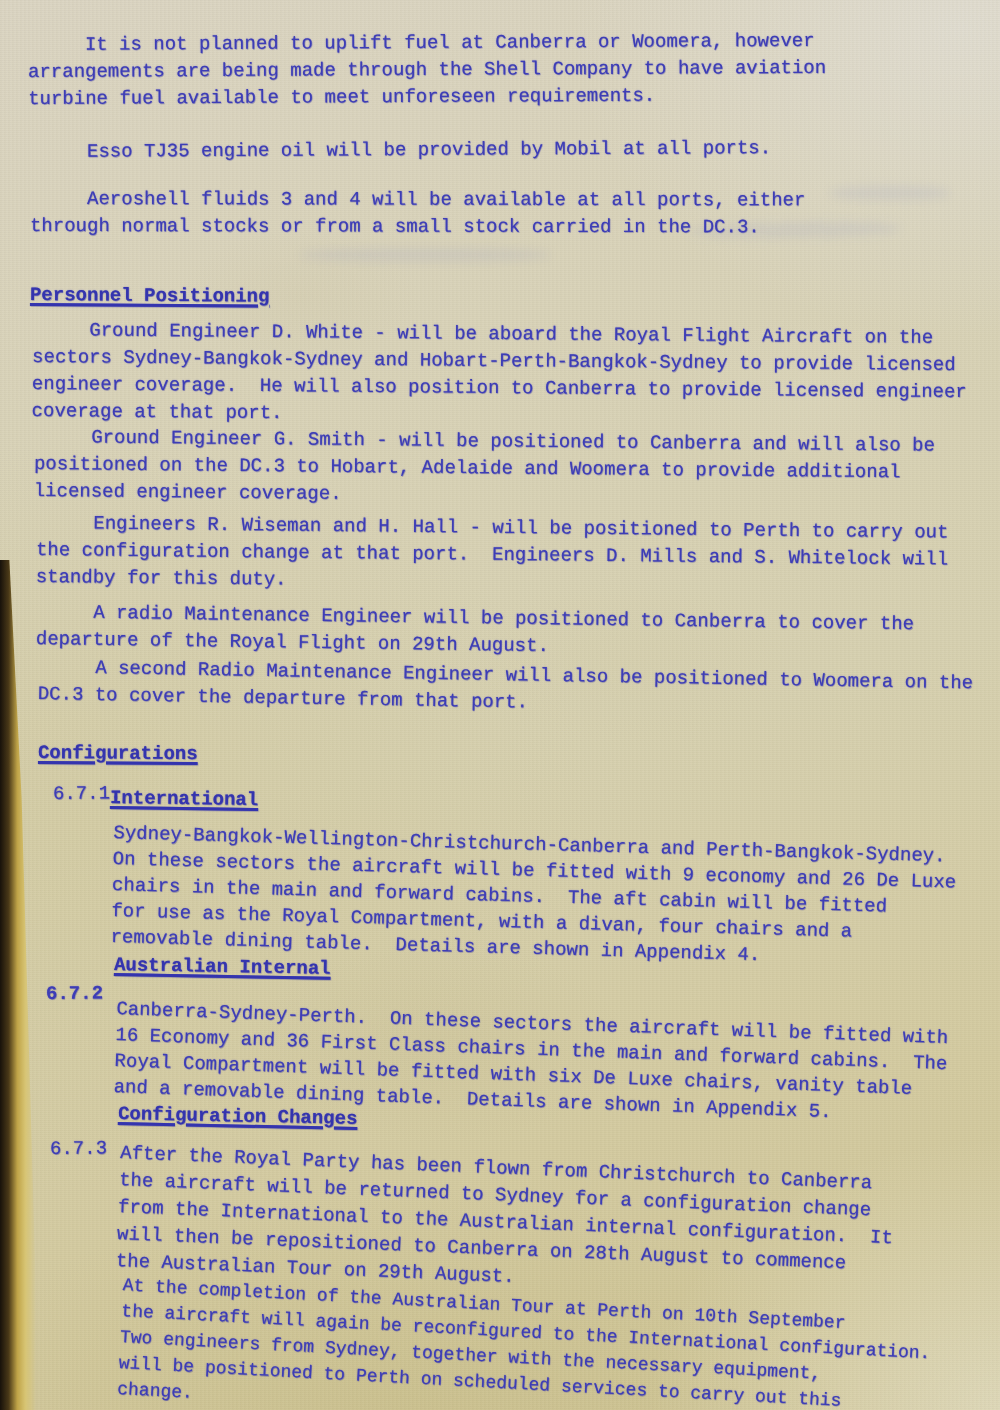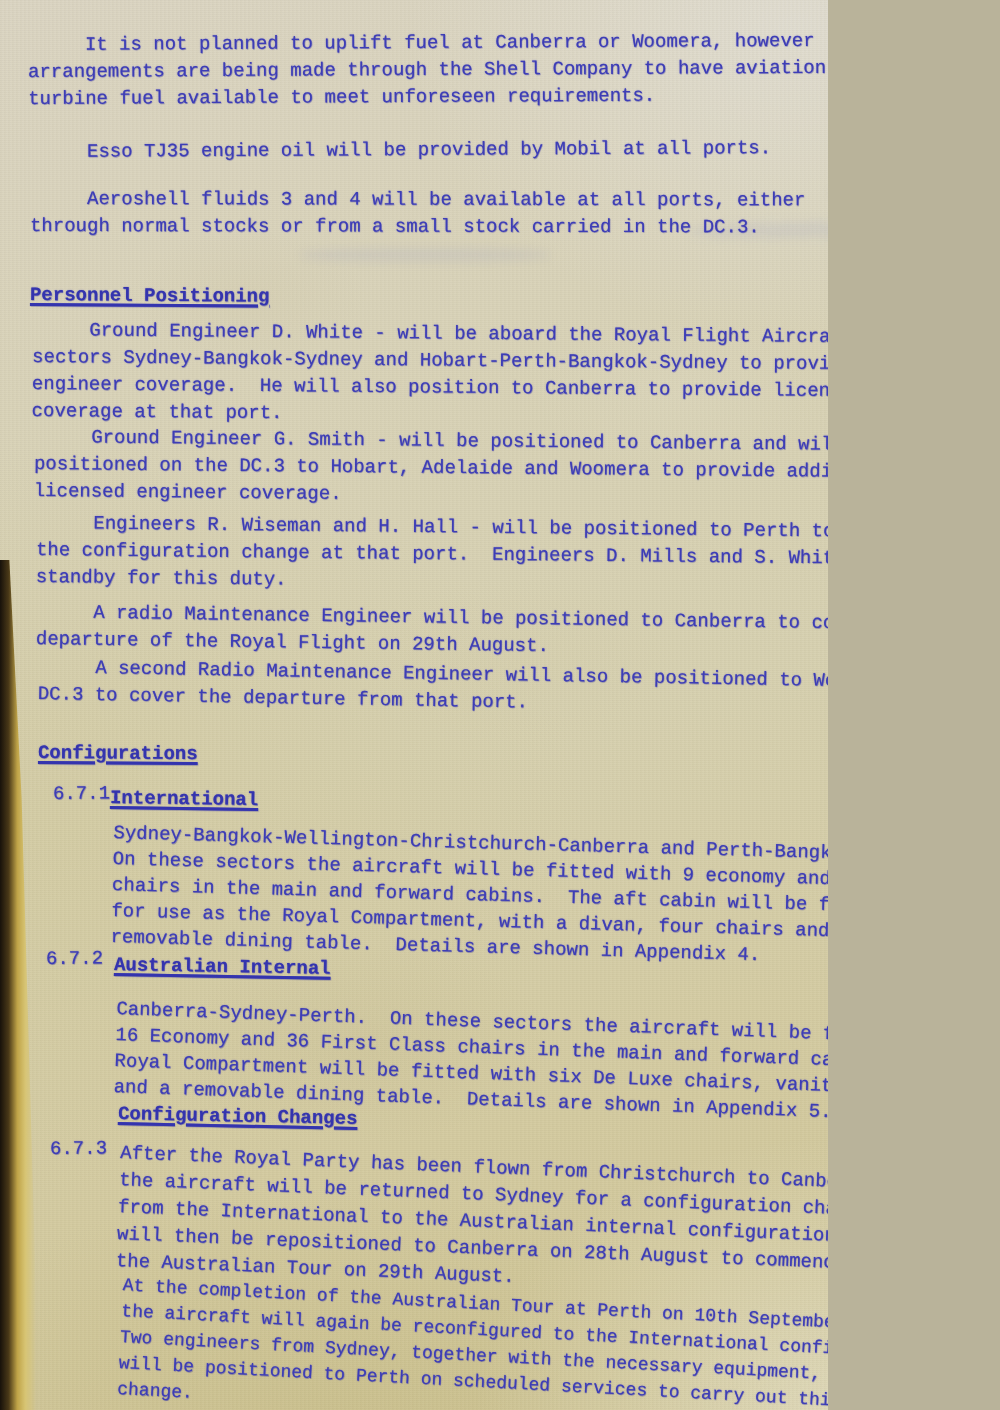--- a/index.html
+++ b/index.html
@@ -3,21 +3,21 @@
 <meta charset="utf-8">
 <style>
   html, body { margin: 0; padding: 0; }
   body {
     width: 1000px; height: 1410px;
     font-family: "Liberation Mono", monospace;
     background: #b9b39a;
   }
   .page {
     position: relative;
-    width: 828px; height: 1410px;
+    width: 1000px; height: 1410px;
     overflow: hidden;
     background:
       radial-gradient(540px 430px at 96% 2%, rgba(229,227,223,0.55), rgba(229,227,223,0) 72%),
       radial-gradient(520px 400px at 100% 100%, rgba(234,231,214,0.55), rgba(234,231,214,0) 68%),
       radial-gradient(720px 520px at 8% 58%, rgba(203,192,135,0.28), rgba(203,192,135,0) 72%),
       radial-gradient(600px 300px at 40% 100%, rgba(188,176,115,0.25), rgba(188,176,115,0) 75%),
       linear-gradient(168deg, #dad4c2 0%, #d8d2b8 26%, #d6d0b0 52%, #d3caa0 78%, #cec494 100%);
   }
   .mottle {
     position: absolute; inset: 0; pointer-events: none;
@@ -97,21 +97,21 @@
   <div class="tw hd" style="top:740px; left:38px; transform:rotate(0.4deg);">Configurations</div>
 
   <div class="tw" style="top:781px; left:53px; transform:rotate(-0.5deg);">6.7.1.</div>
   <div class="tw hd" style="top:785px; left:110px; transform:rotate(0.8deg);">International</div>
   <div class="tw tight" style="top:820px; left:112px; transform:rotate(1.6deg);">Sydney-Bangkok-Wellington-Christchurch-Canberra and Perth-Bangkok-Sydney.
 On these sectors the aircraft will be fitted with 9 economy and 26 De Luxe
 chairs in the main and forward cabins.  The aft cabin will be fitted
 for use as the Royal Compartment, with a divan, four chairs and a
 removable dining table.  Details are shown in Appendix 4.</div>
 
-  <div class="tw" style="top:946px; left:46px; transform:rotate(-0.5deg);">6.7.2</div>
+  <div class="tw" style="top:981px; left:46px; transform:rotate(-0.5deg);font-weight:bold;">6.7.2</div>
   <div class="tw hd" style="top:952px; left:114px; transform:rotate(1deg);">Australian Internal</div>
   <div class="tw tight" style="top:996px; left:115px; transform:rotate(2deg);">Canberra-Sydney-Perth.  On these sectors the aircraft will be fitted with
 16 Economy and 36 First Class chairs in the main and forward cabins.  The
 Royal Compartment will be fitted with six De Luxe chairs, vanity table
 and a removable dining table.  Details are shown in Appendix 5.</div>
 
   <div class="tw" style="top:1136px; left:50px; transform:rotate(-0.5deg);">6.7.3</div>
   <div class="tw hd" style="top:1101px; left:118px; transform:rotate(1.2deg);">Configuration Changes</div>
   <div class="tw" style="top:1140px; left:118px; transform:rotate(2.3deg);">After the Royal Party has been flown from Christchurch to Canberra
 the aircraft will be returned to Sydney for a configuration change

